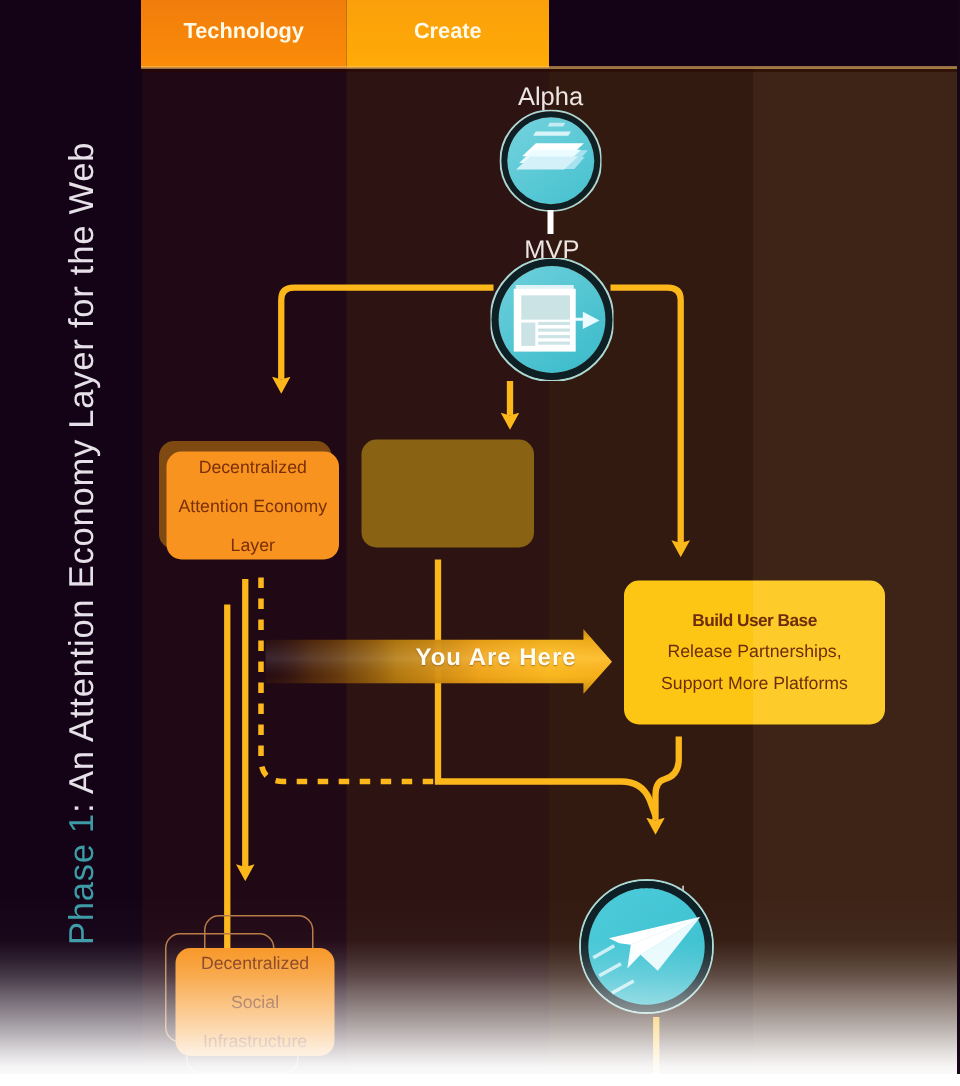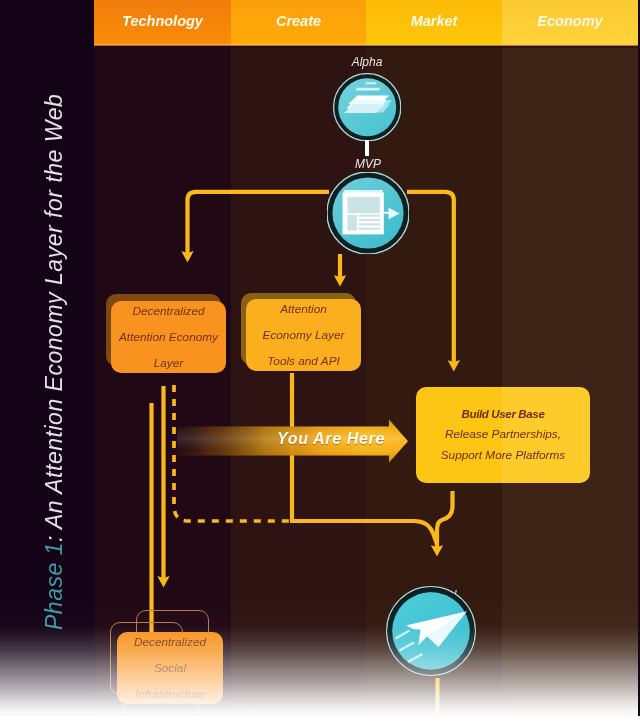--- a/index.html
+++ b/index.html
@@ -1,17 +1,17 @@
 <!DOCTYPE html>
 <html><head>
 <meta charset="utf-8">
 <style>
   html,body{margin:0;padding:0;background:#fff;}
   body{width:640px;height:724px;overflow:hidden;font-family:"Liberation Sans",sans-serif;}
-  #stage{position:relative;width:640px;height:716px;overflow:hidden;background:#140316;font-style:italic;}
+  #stage{position:relative;width:640px;height:716px;overflow:hidden;background:#140316;}
 
   
   .colbg{position:absolute;top:45px;height:679px;}
   .tab{position:absolute;top:0;height:45px;padding-bottom:4px;box-sizing:border-box;display:flex;align-items:center;justify-content:center;
        color:#fff9e8;font-weight:bold;font-size:14.5px;}
 
   .sidebar{position:absolute;left:0;top:0;width:94px;height:724px;background:#140316;}
   .vtitle{position:absolute;transform-origin:0 0;white-space:nowrap;
           font-size:23px;letter-spacing:0.52px;color:#e6e0e8;font-weight:400;}
   .vtitle .ph{color:#3d9ba6;}
@@ -29,21 +29,21 @@
           rgba(255,255,255,.10) 33%,
           rgba(255,255,255,.22) 43%,
           rgba(255,255,255,.37) 52%,
           rgba(255,255,255,.52) 62%,
           rgba(255,255,255,.68) 72%,
           rgba(255,255,255,.83) 81%,
           rgba(255,255,255,.96) 90%,
           #fff 100%);
         pointer-events:none;}
 
-  .node-label{position:absolute;color:#ece6e2;font-size:12px;text-align:center;}
+  .node-label{position:absolute;color:#ece6e2;font-size:17px;text-align:center;}
   svg.lay{position:absolute;left:0;top:0;width:640px;height:724px;overflow:visible;}
   .circle-node{position:absolute;border-radius:50%;}
   .boxghost{position:absolute;border-radius:10px;background:#6a3a13;}
   .boxoutline{position:absolute;border-radius:10px;border:1.4px solid #b87a45;}
   .white-connector{position:absolute;background:#fff;}
   .yah-label{position:absolute;left:277px;top:430px;color:#fffdf2;
              font-size:16px;font-weight:bold;letter-spacing:.65px;
              text-shadow:0 1px 1px rgba(120,60,0,.55);}
 </style>
 </head>
@@ -55,26 +55,20 @@
   <div class="colbg" style="left:231px;width:135px;background:#2d1413"></div>
   <div class="colbg" style="left:366px;width:136px;background:#331a11"></div>
   <div class="colbg" style="left:502px;width:136px;background:#3d2417"></div>
 
   <div class="tab" style="left:94px;width:137px;background:linear-gradient(to bottom,#f07d0c,#fb8c08)">
     <span>Technology</span>
     </div>
   <div class="tab" style="left:231px;width:135px;background:linear-gradient(to bottom,#fa9f0a,#ffab07)">
     <span>Create</span>
     </div>
-  <div class="tab" style="left:366px;width:136px;background:linear-gradient(to bottom,#fcbb09,#ffc609)">
-    <span>Market</span>
-    </div>
-  <div class="tab" style="left:502px;width:136px;background:linear-gradient(to bottom,#fcc932,#ffd33a)">
-    <span>Economy</span>
-    </div>
 
   <div style="position:absolute;left:94px;top:44px;width:544px;height:2px;background:#ffc46a;opacity:.55;"></div>
   <div style="position:absolute;left:94px;top:46px;width:544px;height:2px;background:rgba(40,5,0,.55);"></div>
 
   <div class="sidebar">
     <div class="vtitle" style="left:41px;top:630px;transform:rotate(-90deg)">
       <span class="ph">Phase 1</span><span>: An Attention Economy Layer for the Web</span>
     </div>
   </div>
 
@@ -109,25 +103,20 @@
   </svg>
 
   <div class="boxghost" style="left:106px;top:294px;width:115px;height:72px;background:#7e4a12;"></div>
   <div class="box" style="left:111px;top:301px;width:115px;height:72px;background:#f7931e;color:#7a2f09;font-size:11.8px;gap:12px;">
     <span class="ln">Decentralized</span>
     <span class="ln">Attention Economy</span>
     <span class="ln">Layer</span>
   </div>
 
   <div class="boxghost" style="left:241px;top:293px;width:115px;height:72px;background:#8a6213;"></div>
-  <div class="box" style="left:246px;top:299px;width:115px;height:72px;background:#fcaf1e;color:#7a2f09;font-size:11.8px;gap:12px;">
-    <span class="ln">Attention</span>
-    <span class="ln">Economy Layer</span>
-    <span class="ln">Tools and API</span>
-  </div>
 
   <div class="box" style="left:416px;top:387px;width:174px;height:96px;color:#6e2d0a;font-size:11.8px;gap:7px;
               background:linear-gradient(to right,#fdc615 0,#fdc615 49.4%,#fdcb2a 49.4%,#fdcb2a 100%);">
     <span class="ln" style="font-weight:bold;font-size:11.5px;letter-spacing:-.35px;">Build User Base</span>
     <span class="ln">Release Partnerships,</span>
     <span class="ln">Support More Platforms</span>
   </div>
 
   <div class="boxoutline" style="left:136.3px;top:610px;width:70.3px;height:70px;"></div>
   <div class="boxoutline" style="left:110px;top:621.5px;width:70.6px;height:71px;"></div>

